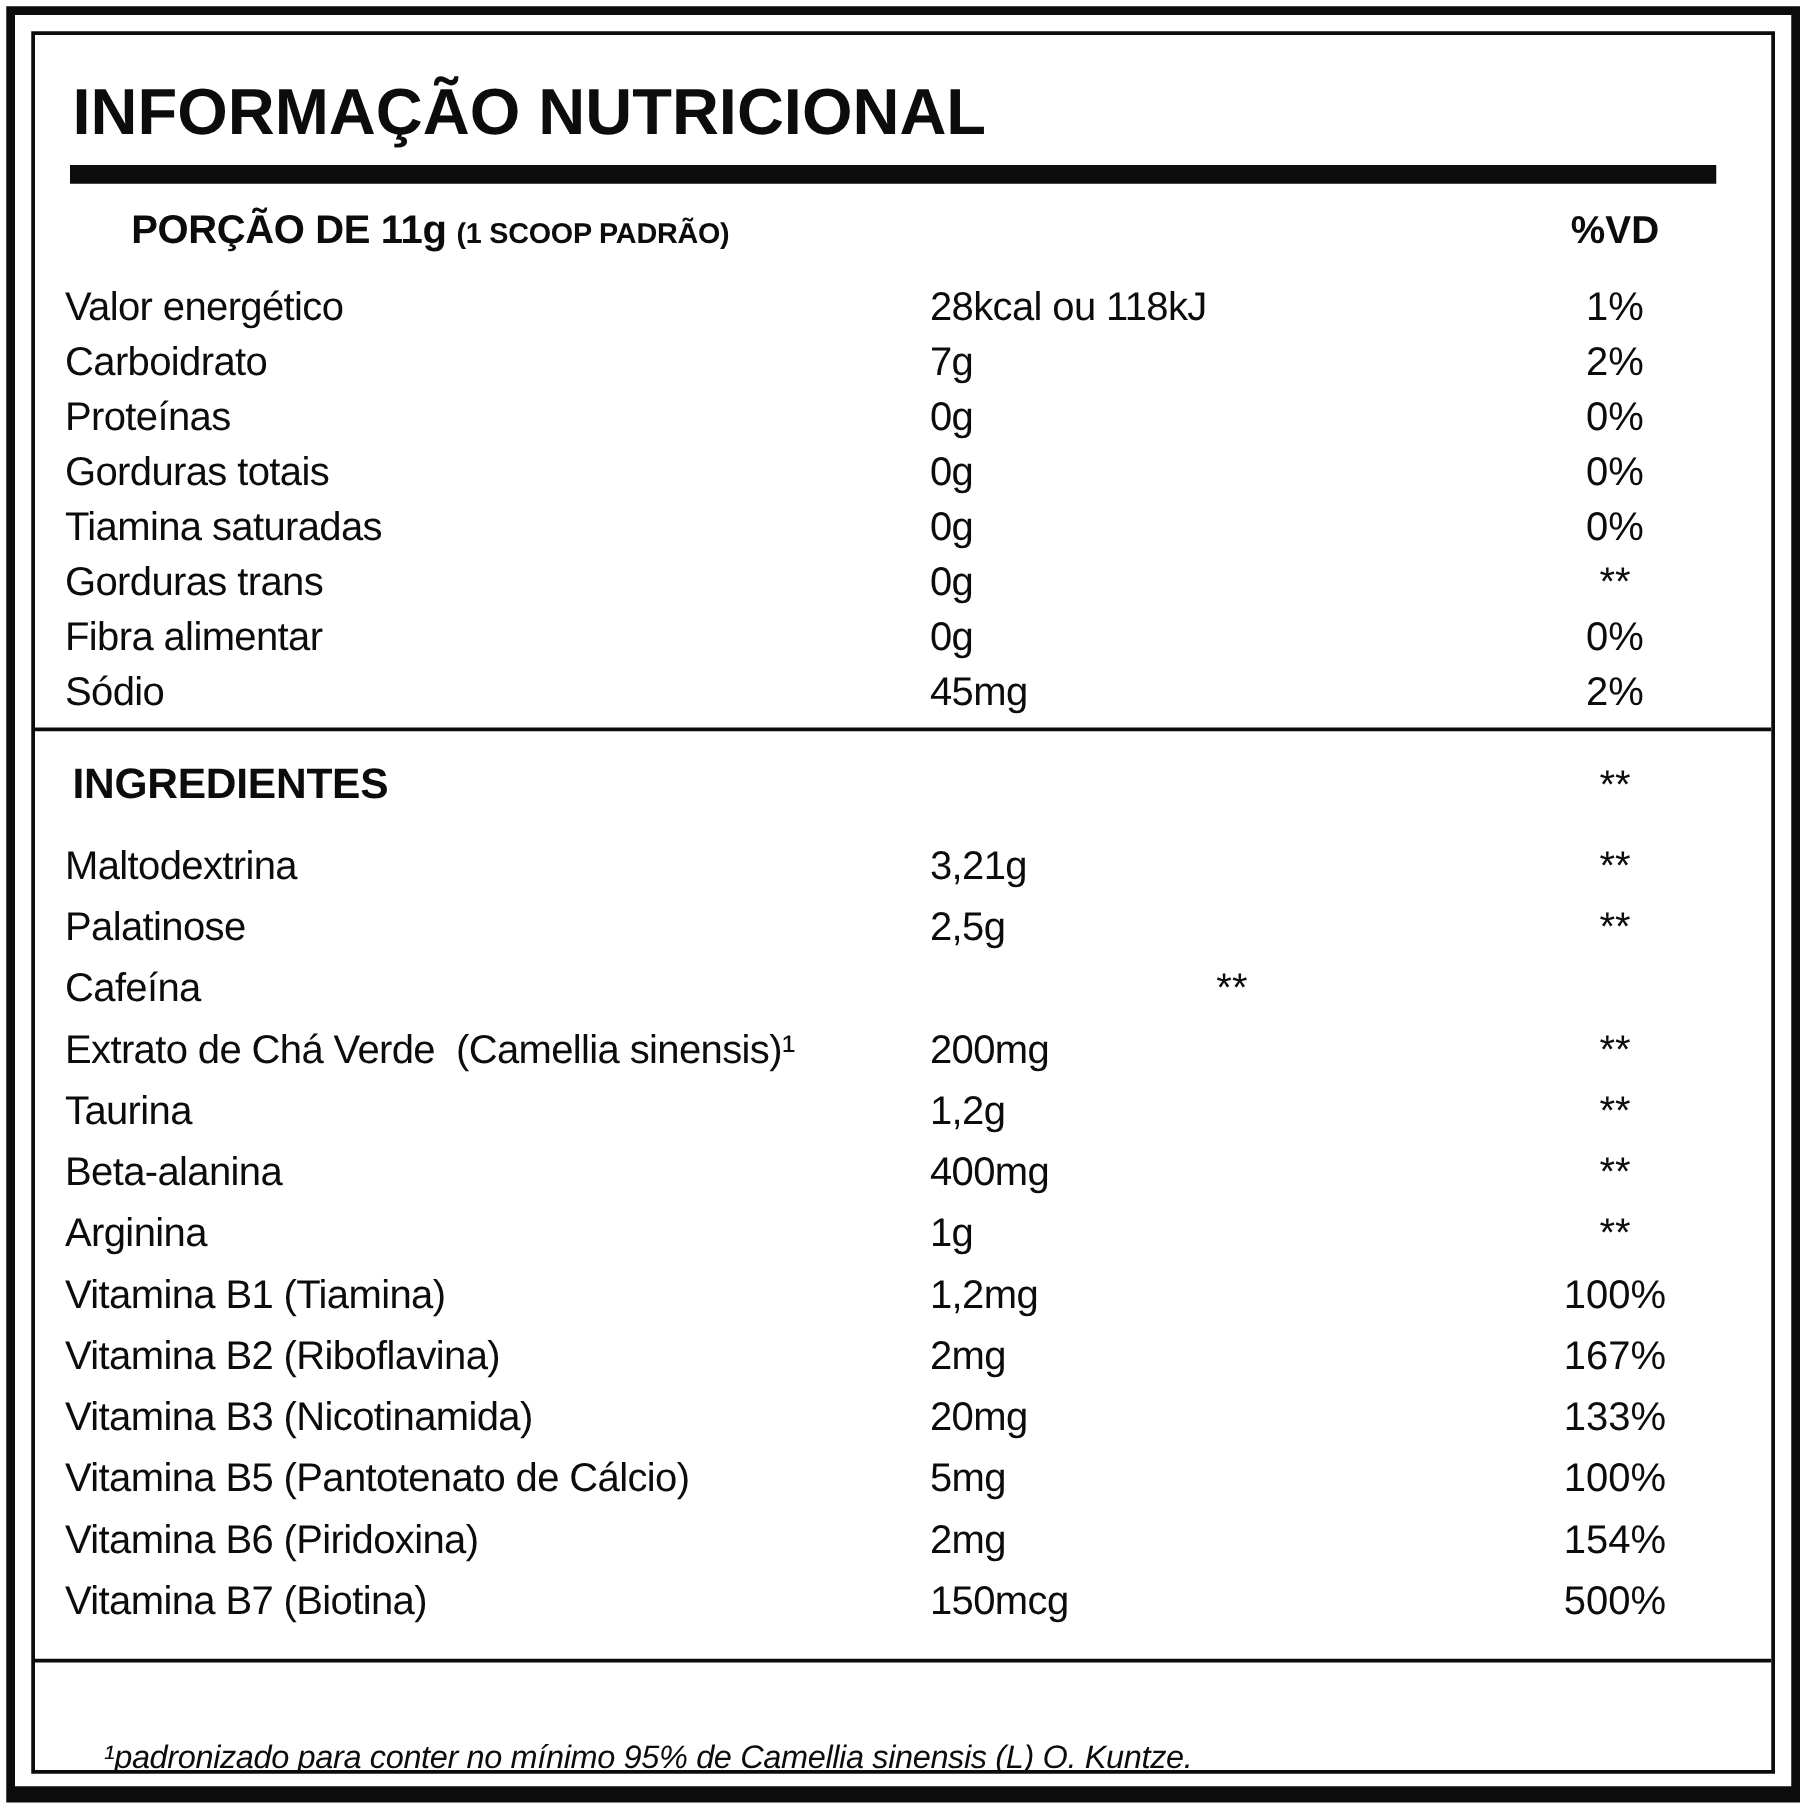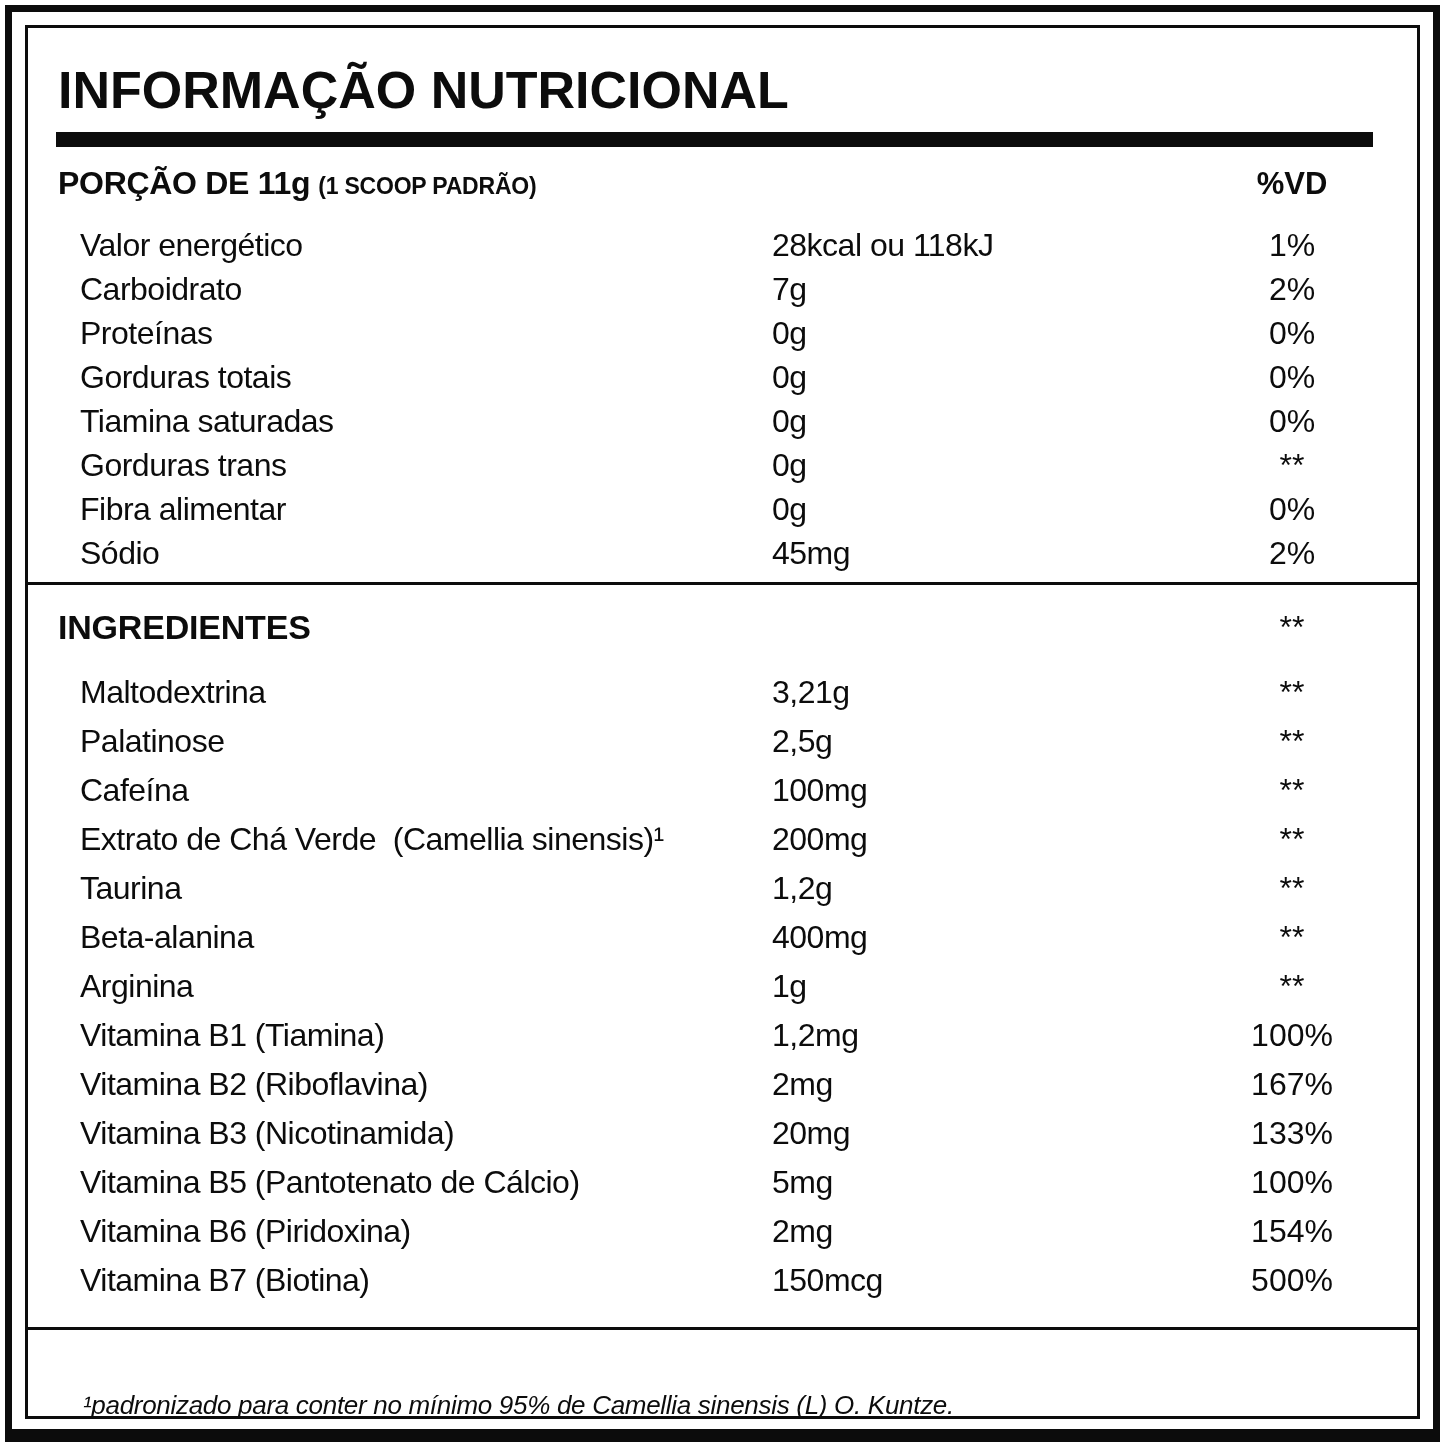--- a/index.html
+++ b/index.html
@@ -43,21 +43,21 @@
     margin:13px 44px 0 28px;
   }
   .serving-row{
     display:grid;
     grid-template-columns:1fr 130px;
     align-items:baseline;
     margin-top:18px;
     padding:0 60px 0 30px;
     height:44px;
   }
-  .serving-left{white-space:nowrap;}
+  .serving-left{white-space:nowrap;margin-left:47px;}
   .serving-label{
     font-size:32px;
     font-weight:700;
     letter-spacing:-0.3px;
   }
   .serving-note{
     font-size:23px;
     font-weight:700;
     margin-left:8px;
     letter-spacing:-0.2px;
@@ -67,21 +67,21 @@
     font-weight:700;
     text-align:center;
   }
   .rows{display:block;}
   .rows.section-1{margin-top:14px;}
   .rows.section-2{margin-top:16px;}
   .row{
     display:grid;
     grid-template-columns:692px 1fr 130px;
     align-items:center;
-    padding:0 60px 0 52px;
+    padding:0 60px 0 24px;
     font-size:32px;
     font-weight:300;
     letter-spacing:-0.5px;
   }
   .section-1 .row{height:44px;}
   .section-2 .row{height:49px;}
   .cell{white-space:nowrap;overflow:visible;}
   .cell.vd{text-align:center;letter-spacing:0;}
   .separator{
     height:3px;
@@ -200,21 +200,20 @@
         </div>
 
         <div class="row">
           <div class="cell label">Palatinose</div>
           <div class="cell value">2,5g</div>
           <div class="cell vd">**</div>
         </div>
 
         <div class="row">
           <div class="cell label">Cafeína</div>
-          <div class="cell value">100mg</div>
           <div class="cell vd">**</div>
         </div>
 
         <div class="row">
           <div class="cell label">Extrato de Chá Verde&nbsp; (Camellia sinensis)¹</div>
           <div class="cell value">200mg</div>
           <div class="cell vd">**</div>
         </div>
 
         <div class="row">

